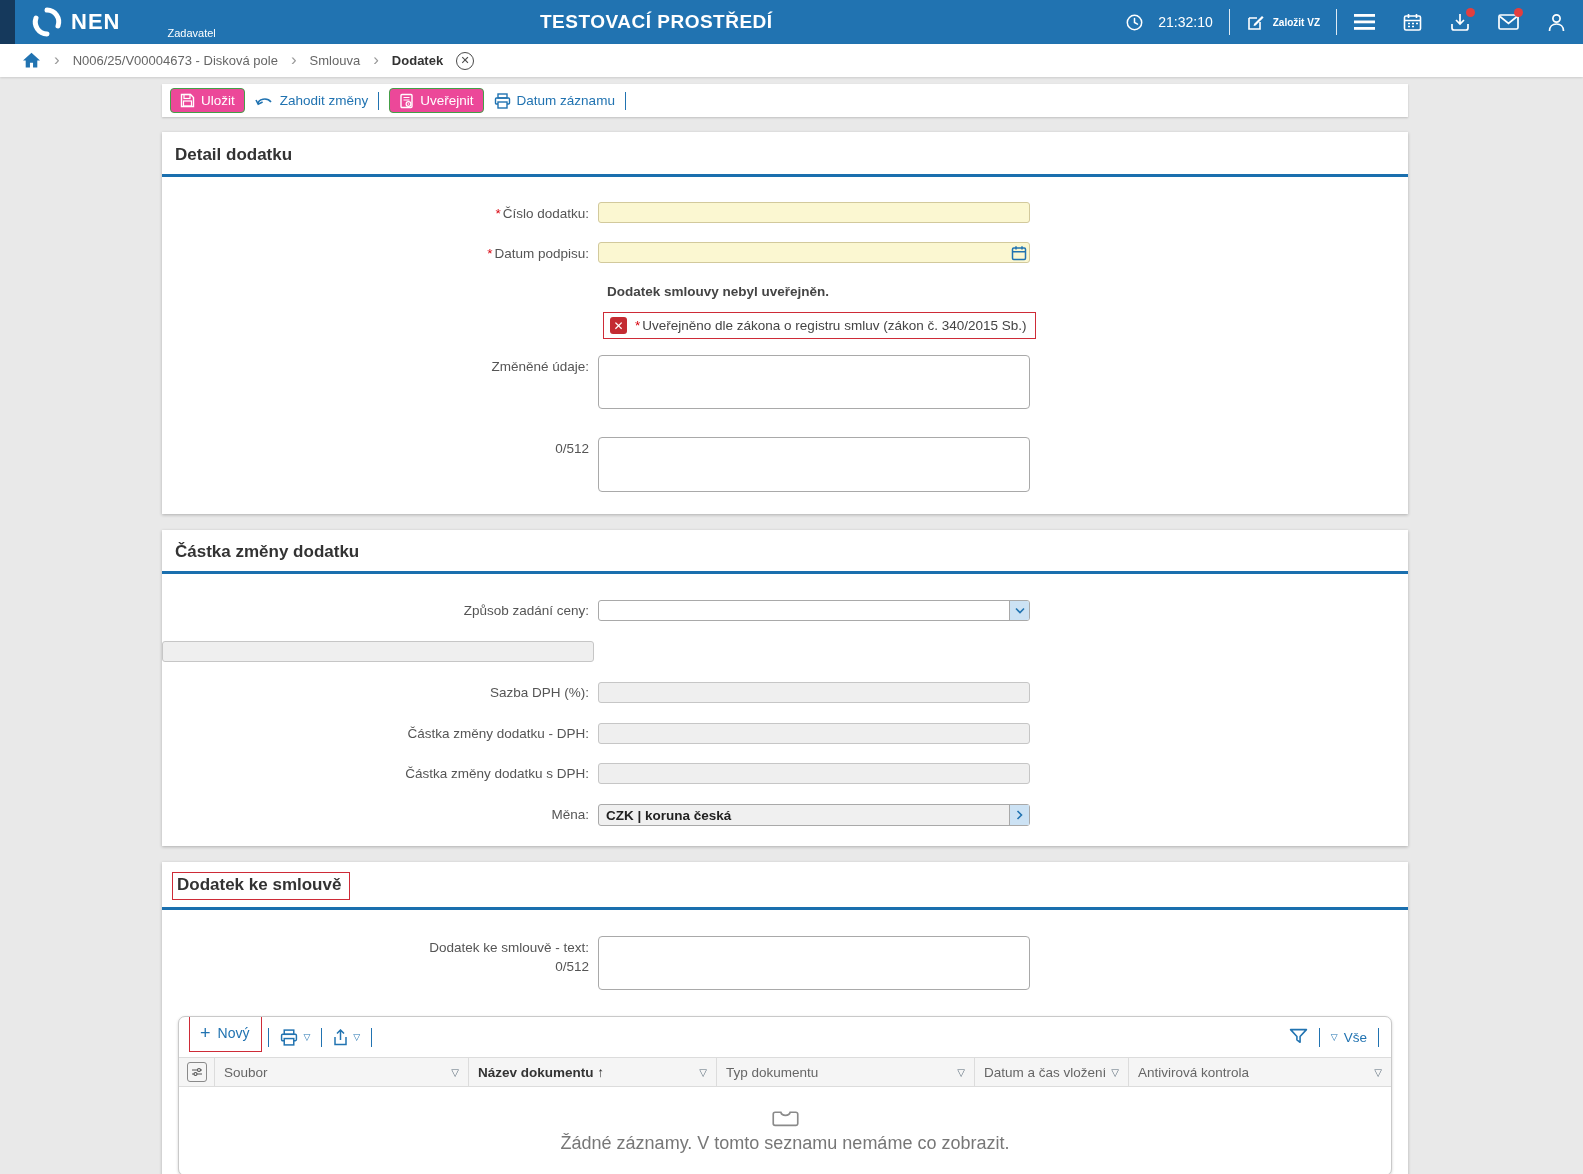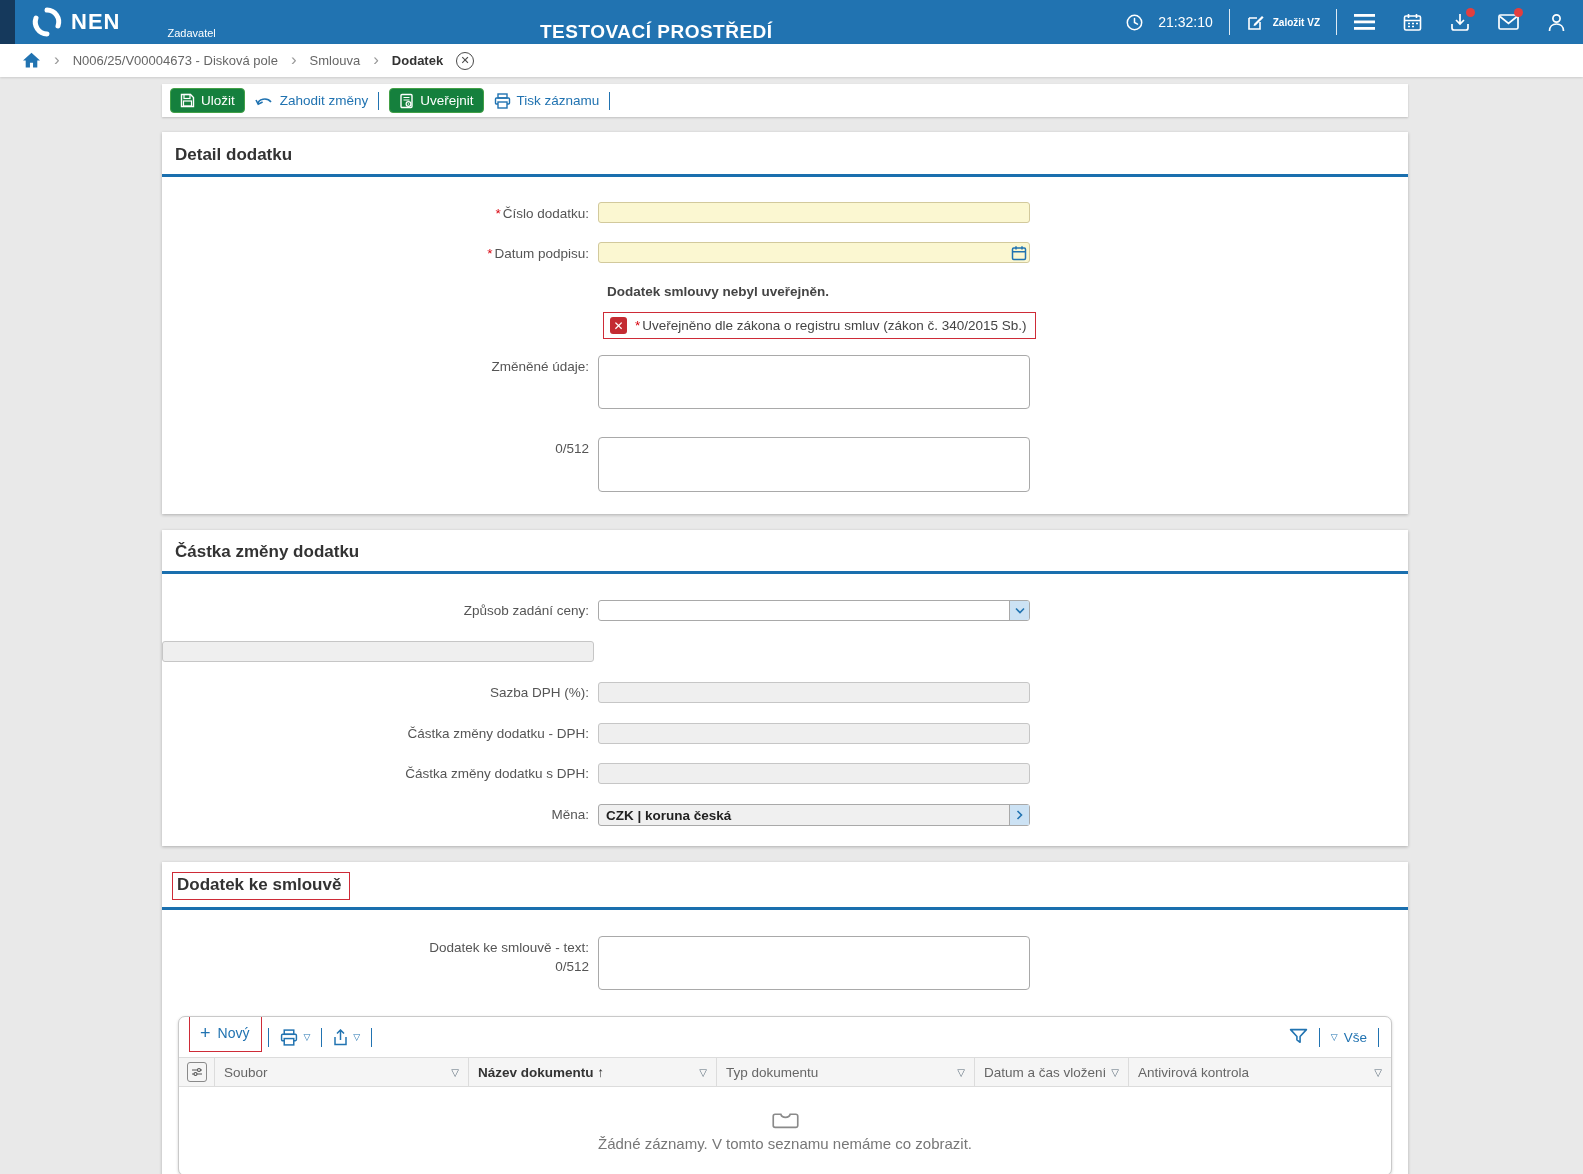--- a/index.html
+++ b/index.html
@@ -7,42 +7,42 @@
   .page { width:1583px; height:1174px; background:#E9E9E9; position:relative; overflow:hidden; }
 
   
   .topbar { height:44px; background:#2173B1; display:flex; align-items:center; color:#fff; position:relative; }
   .topbar-strip { width:15px; height:44px; background:#15395C; flex:0 0 auto; }
   .logo-wrap { display:flex; align-items:center; margin-left:16px; }
   .logo-circle { width:32px; height:32px; margin-right:8px; }
   .logo-texts { display:flex; align-items:flex-end;gap:45px; }
   .logo-main { font-size:22px; font-weight:bold; letter-spacing:1px; line-height:1; }
   .logo-sub { font-size:11px; margin-left:2px; margin-bottom:-6px; }
-  .env-title { position:absolute; left:540px; top:21px; font-size:19px; font-weight:bold; letter-spacing:0.5px; }
+  .env-title { position:absolute; left:540px; top:11px; font-size:19px; font-weight:bold; letter-spacing:0.5px; }
   .topbar-right { margin-left:auto; display:flex; align-items:center; gap:0; padding-right:16px; }
   .clock-group { display:flex; align-items:center; gap:15px; font-size:14px; }
   .tb-divider { width:1px; height:26px; background:rgba(255,255,255,0.85); margin:0 16px; }
   .createvz { display:flex; align-items:center; gap:8px; font-size:10px; font-weight:bold; cursor:pointer; }
   .tb-icon { width:22px; height:22px; display:inline-flex; align-items:center; justify-content:center; position:relative; cursor:pointer; }
   .tb-icon + .tb-icon { margin-left:26px; }
   .tb-icons { display:flex; align-items:center; }
   .red-dot { position:absolute; top:-3px; right:-4px; width:9px; height:9px; border-radius:50%; background:#E33E3E; }
 
   
   .breadcrumb { height:33px; background:#FFF; display:flex; align-items:center; padding-left:22px; gap:13px; font-size:13px; color:#666; box-shadow:0 1px 2px rgba(0,0,0,0.12); position:relative; z-index:2; }
   .bc-sep { color:#9a9a9a; font-size:17px; line-height:1; margin-top:-2px; }
   .bc-item { cursor:pointer; }
   .bc-current { font-weight:bold; color:#333; }
   .bc-close { width:18px; height:18px; border:1.3px solid #4a4a4a; border-radius:50%; display:inline-flex; align-items:center; justify-content:center; font-size:11px; color:#4a4a4a; cursor:pointer; line-height:1; }
 
   
   .content { width:1246px; margin-left:162px; }
 
   .cmd-bar { margin-top:7px; height:33px; background:#FFF; box-shadow:0 1px 2px rgba(0,0,0,0.18); display:flex; align-items:center; padding-left:8px; gap:10px; }
-  .btn-green { background:#15803d; border:1px solid #43A047; color:#fff; border-radius:4px; height:25px; padding:0 9px; display:inline-flex; align-items:center; gap:6px; font-size:13.5px; cursor:pointer; }
+  .btn-green { background:#ec4899; border:1px solid #43A047; color:#fff; border-radius:4px; height:25px; padding:0 9px; display:inline-flex; align-items:center; gap:6px; font-size:13.5px; cursor:pointer; }
   .link-blue { color:#2173B1; font-size:13.5px; display:inline-flex; align-items:center; gap:6px; cursor:pointer; }
   .cmd-divider { width:1px; height:18px; background:#2173B1; }
 
   .panel { background:#FFF; box-shadow:0 1px 3px rgba(0,0,0,0.25); margin-top:15px; }
   .panel-title { font-size:17px; font-weight:bold; color:#333; padding:13px 0 9px 13px; }
   .panel-rule { height:3px; background:#1A6FAE; }
   .red-annot { display:inline-block; border:1.6px solid #CE2B37; }
   .title-annot { margin:10px 0 0 10px; padding:2px 8px 4px 4px; }
   .title-annot .panel-title { padding:0; }
 
@@ -83,21 +83,21 @@
   .th { display:flex; align-items:center; justify-content:space-between; padding:0 9px; border-right:1px solid #DCDCDC; cursor:pointer; }
   .th:last-child { border-right:none; }
   .th-label { white-space:nowrap; overflow:hidden; }
   .th-sorted { font-weight:bold; color:#333; }
   .th-filter { font-size:10px; color:#5a6b7a; margin-left:6px; }
   .th-gear { width:36px; flex:0 0 auto; display:flex; align-items:center; justify-content:center; border-right:1px solid #DCDCDC; cursor:pointer; }
   .gear-box { width:20px; height:20px; border:1px solid #8a8a8a; border-radius:3px; display:flex; align-items:center; justify-content:center; color:#555; }
   .c-soubor { width:254px; } .c-nazev { width:248px; } .c-typ { width:258px; } .c-datum { width:154px; } .c-anti { flex:1; }
 
   .tbody-empty { height:88px; display:flex; flex-direction:column; align-items:center; justify-content:center; gap:6px; color:#8a8a8a; }
-  .empty-text { font-size:15px; color:#777; }
+  .empty-text { font-size:18px; color:#777; }
 </style>
 </head>
 <body>
 
 <div class="page">
 
   <div class="topbar">
     <div class="topbar-strip"></div>
     <div class="logo-wrap">
       <svg class="logo-circle" viewBox="0 0 32 32">
@@ -207,21 +207,21 @@
           <circle cx="9.5" cy="11" r="0.8" fill="#fff"></circle>
         </svg>
         <span>Uveřejnit</span>
       </button>
       <span class="link-blue">
         <svg width="17" height="16" viewBox="0 0 17 16">
           <rect x="4" y="1" width="9" height="4" fill="none" stroke="#2173B1" stroke-width="1.4"></rect>
           <rect x="1.5" y="5" width="14" height="6" rx="1" fill="none" stroke="#2173B1" stroke-width="1.4"></rect>
           <rect x="4" y="9" width="9" height="6" fill="#fff" stroke="#2173B1" stroke-width="1.4"></rect>
         </svg>
-        <span>Tisk záznamu</span>
+        <span>Datum záznamu</span>
       </span>
       <span class="cmd-divider"></span>
     </div>
 
     <div class="panel" style="padding-bottom:18px;">
       <div class="panel-title">Detail dodatku</div>
       <div class="panel-rule"></div>
 
       <div class="form-row" style="margin-top:25px;">
         <div class="form-label"><span class="req">*</span><span>Číslo dodatku:</span></div>

